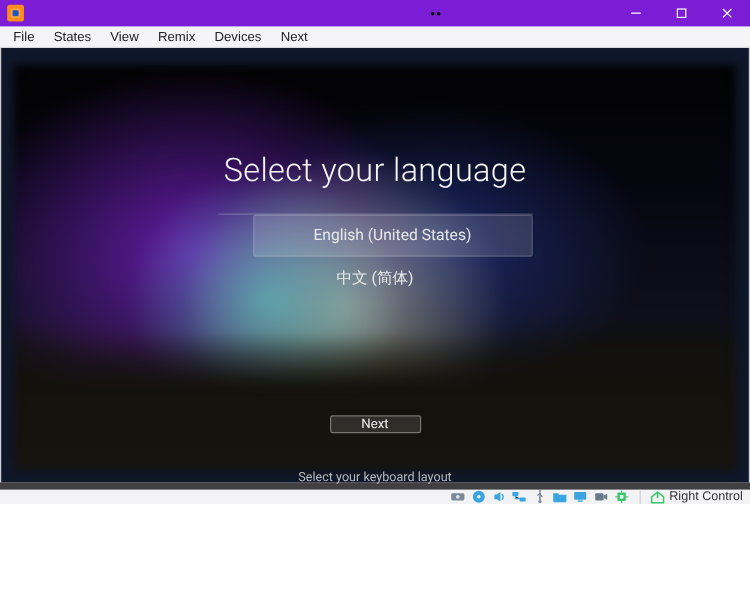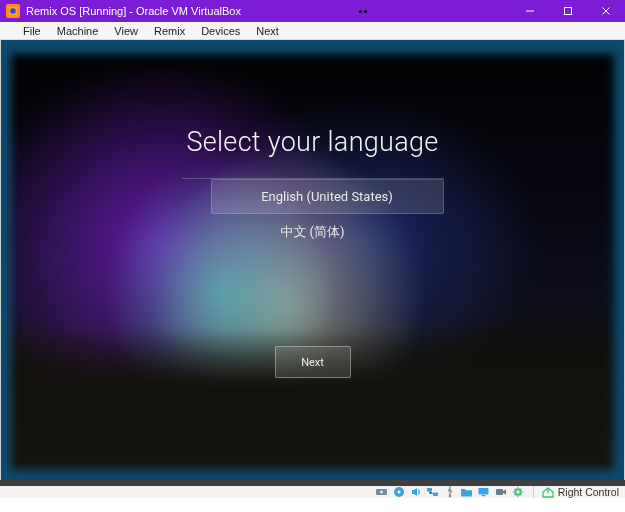--- a/index.html
+++ b/index.html
@@ -42,29 +42,29 @@
   .titlebar .voice-dots span {
     width: 3px; height: 3px; background: #000; border-radius: 50%;
   }
   
   .menubar {
     height: 18px;
     background: #f5f5f7;
     border-bottom: 1px solid #d9d9dc;
     display: flex; align-items: center;
     font-size: 11px; color: #222;
-    padding-left: 16px;
+    padding-left: 4px;
     gap: 2px;
   }
   .menubar .menu-item { padding: 1px 7px; }
   
   .vm-viewport {
     position: relative;
-    height: 440px;
-    background: #0c4a6e;
+    height: 362px;
+    background: #0f172a;
     border-left: 1px solid #d0d0d4;
     border-right: 1px solid #d0d0d4;
     padding-left: 45px;
   }
   .aurora {
     position: absolute; inset: 14px 10px 10px 10px;
     border-radius: 2px;
     overflow: hidden;
     background:
       radial-gradient(ellipse 28% 48% at 35% 58%, rgba(80,225,200,0.55), rgba(80,225,200,0) 68%),
@@ -153,21 +153,20 @@
 </head>
 <body>
 
 <div class="titlebar">
   <span class="app-icon">
     <svg viewBox="0 0 10 10">
         <rect x="1" y="1" width="8" height="8" rx="1" fill="#fff" opacity="0.2"></rect>
         <rect x="2.5" y="2.5" width="5" height="5" rx="1" fill="#1a56c4"></rect>
       </svg>
   </span>
-  <span class="caption">Remix OS [Running] - Oracle VM VirtualBox</span>
   <span class="voice-dots">
       <span></span>
       <span></span>
     </span>
   <span class="drag-space"></span>
   <div class="winbtn">
     <svg viewBox="0 0 10 10">
         <line x1="1" y1="5" x2="9" y2="5" stroke="#fff" stroke-width="1"></line>
       </svg>
   </div>
@@ -179,36 +178,37 @@
   <div class="winbtn close">
     <svg viewBox="0 0 10 10">
         <line x1="1.5" y1="1.5" x2="8.5" y2="8.5" stroke="#fff" stroke-width="1"></line>
         <line x1="8.5" y1="1.5" x2="1.5" y2="8.5" stroke="#fff" stroke-width="1"></line>
       </svg>
   </div>
 </div>
 
 <div class="menubar">
   <span class="menu-item">File</span>
-  <span class="menu-item">Machine</span>
+  <span class="menu-item">States</span>
   <span class="menu-item">View</span>
   <span class="menu-item">Remix</span>
   <span class="menu-item">Devices</span>
   <span class="menu-item">Next</span>
 </div>
 
 <div class="vm-viewport">
   <div class="aurora"></div>
   <div class="setup-overlay">
     <h1>Select your language</h1>
     <div class="lang-list">
       <div class="lang-item selected">English (United States)</div>
       <div class="lang-item">中文 (简体)</div>
     </div>
     <div class="next-btn">Next</div>
+    <div class="hint">Select your keyboard layout</div>
   </div>
 </div>
 
 <div class="statusbar">
   <div class="icons">
     <span class="ic">
         <svg width="13" height="12" viewBox="0 0 13 12">
           <rect x="1" y="3" width="11" height="6" rx="1.2" fill="#7a8a9a"></rect>
           <circle cx="6.5" cy="6" r="1.6" fill="#dde5ec"></circle>
         </svg>

